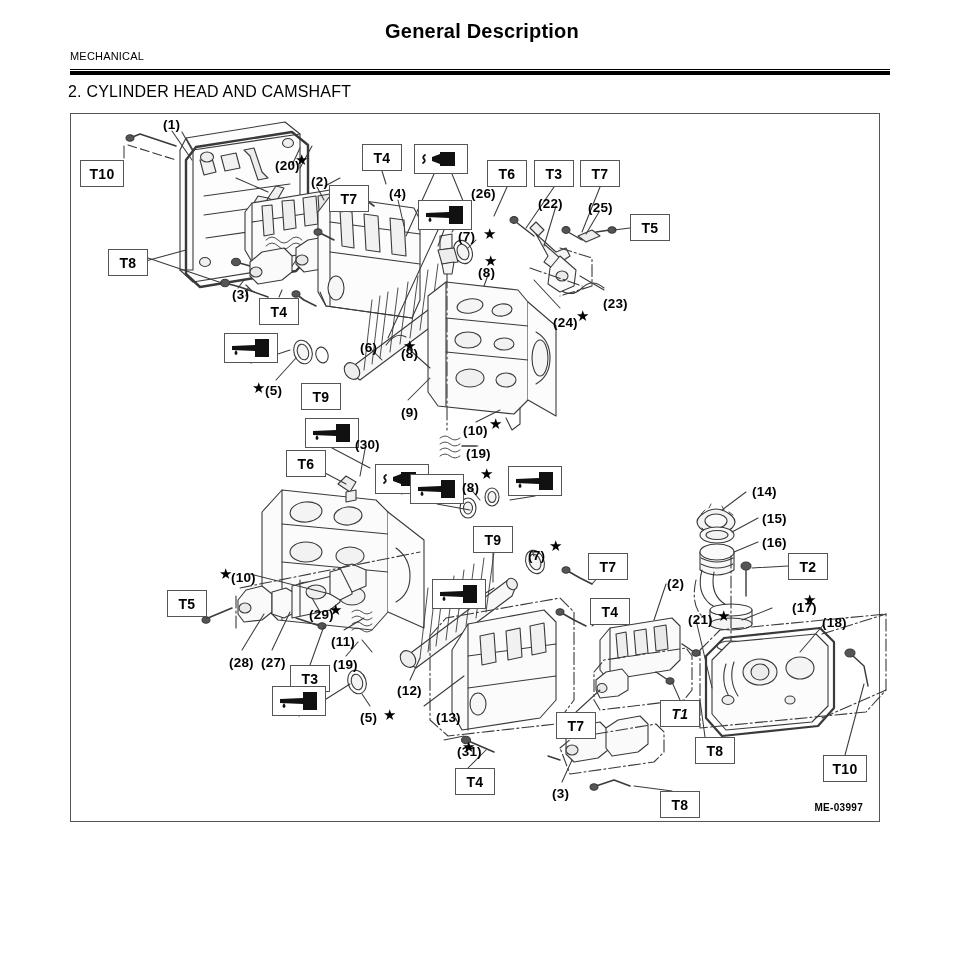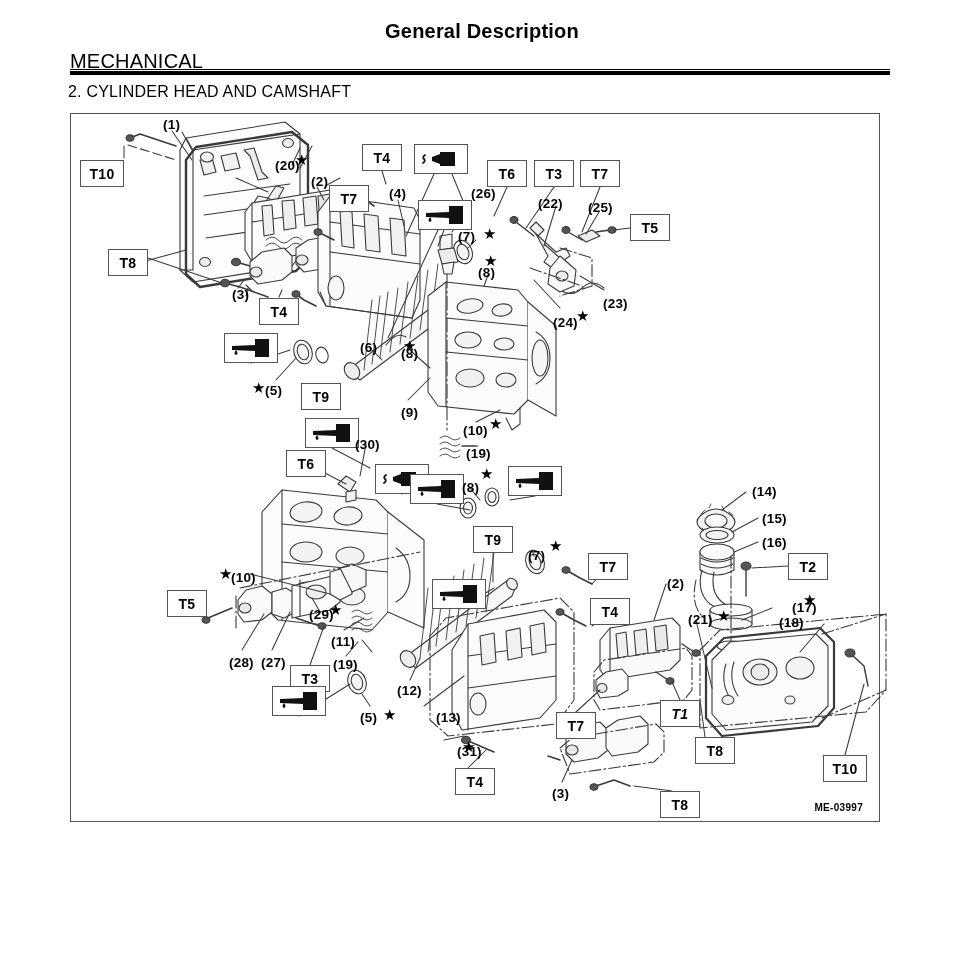--- a/index.html
+++ b/index.html
@@ -1,19 +1,19 @@
 <!DOCTYPE html>
 <html><head>
 <meta charset="utf-8">
 <style>
   html,body{margin:0;padding:0;background:#fff;}
   body{width:964px;height:964px;font-family:"Liberation Sans",sans-serif;color:#000;position:relative;overflow:hidden;}
   .page{position:absolute;inset:0;}
   #doc-title{position:absolute;left:0;top:20px;width:964px;text-align:center;font-size:20px;font-weight:bold;letter-spacing:.2px;}
-  #section-label{position:absolute;left:70px;top:50px;font-size:20px;letter-spacing:.2px;}
+  #section-label{position:absolute;left:70px;top:50px;font-size:11px;letter-spacing:.2px;}
   #thin-rule{position:absolute;left:70px;top:69px;width:820px;height:1px;background:#000;}
   #thick-rule{position:absolute;left:70px;top:71px;width:820px;height:4px;background:#000;}
   #section-heading{position:absolute;left:68px;top:83px;font-size:16px;font-weight:normal;letter-spacing:.2px;}
   #fig-frame{position:absolute;left:70px;top:113px;width:810px;height:709px;border:1.4px solid #555;box-sizing:border-box;}
   #fig-id{position:absolute;right:16px;bottom:8px;font-size:10px;font-weight:bold;letter-spacing:.3px;}
 
   .tbox{position:absolute;border:1.3px solid #555;background:#fff;font-size:14px;font-weight:bold;
         display:flex;align-items:center;justify-content:center;box-sizing:border-box;letter-spacing:.3px;}
   .callout{position:absolute;font-size:13.5px;font-weight:bold;white-space:nowrap;letter-spacing:.2px;}
   .star{position:absolute;font-size:15px;line-height:1;}
@@ -552,21 +552,21 @@
       <div class="callout" style="left: 355px; top: 437px;">(30)</div>
       <div class="callout" style="left: 462px; top: 480px;">(8)</div>
       <div class="callout" style="left: 752px; top: 484px;">(14)</div>
       <div class="callout" style="left: 762px; top: 511px;">(15)</div>
       <div class="callout" style="left: 762px; top: 535px;">(16)</div>
       <div class="callout" style="left: 528px; top: 548px;">(7)</div>
       <div class="callout" style="left: 231px; top: 570px;">(10)</div>
       <div class="callout" style="left: 667px; top: 576px;">(2)</div>
       <div class="callout" style="left: 792px; top: 600px; text-align: right;">(17)</div>
       <div class="callout" style="left: 688px; top: 612px;">(21)</div>
-      <div class="callout" style="left: 779px; top: 615px;">(18)</div>
+      <div class="callout" style="left: 822px; top: 615px;">(18)</div>
       <div class="callout" style="left: 309px; top: 607px;">(29)</div>
       <div class="callout" style="left: 331px; top: 634px;">(11)</div>
       <div class="callout" style="left: 333px; top: 657px;">(19)</div>
       <div class="callout" style="left: 229px; top: 655px;">(28)</div>
       <div class="callout" style="left: 261px; top: 655px;">(27)</div>
       <div class="callout" style="left: 397px; top: 683px;">(12)</div>
       <div class="callout" style="left: 436px; top: 710px;">(13)</div>
       <div class="callout" style="left: 360px; top: 710px;">(5)</div>
       <div class="callout" style="left: 433px; top: 744px; margin-left: 24px;">(31)</div>
       <div class="callout" style="left: 552px; top: 786px;">(3)</div>

